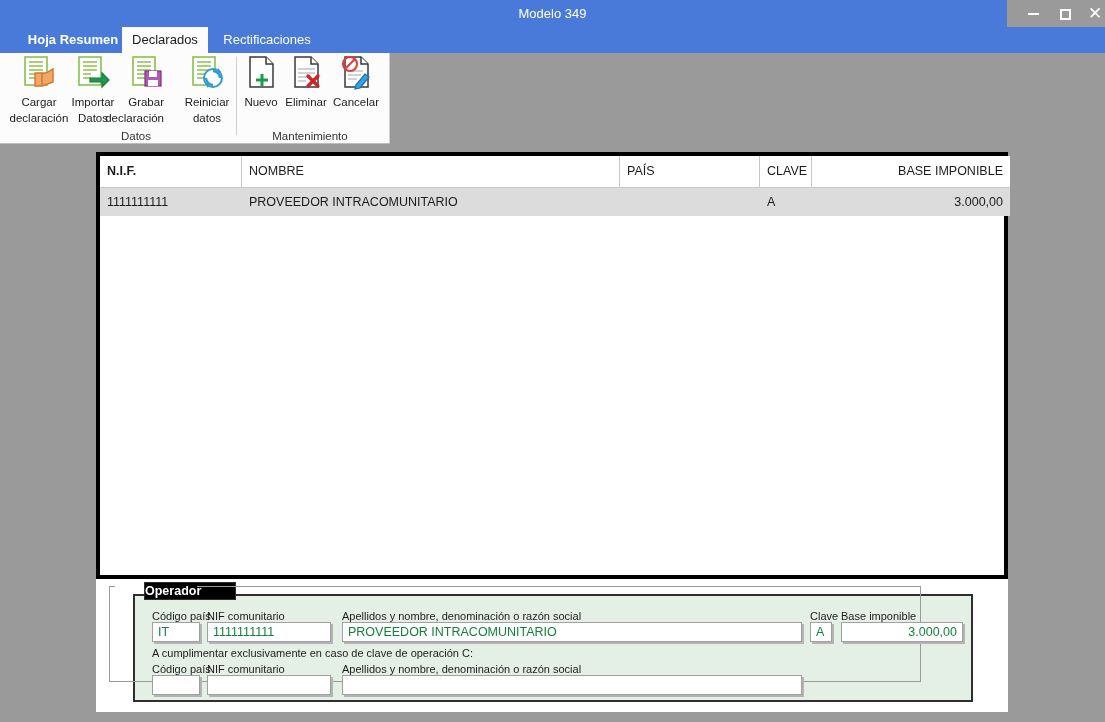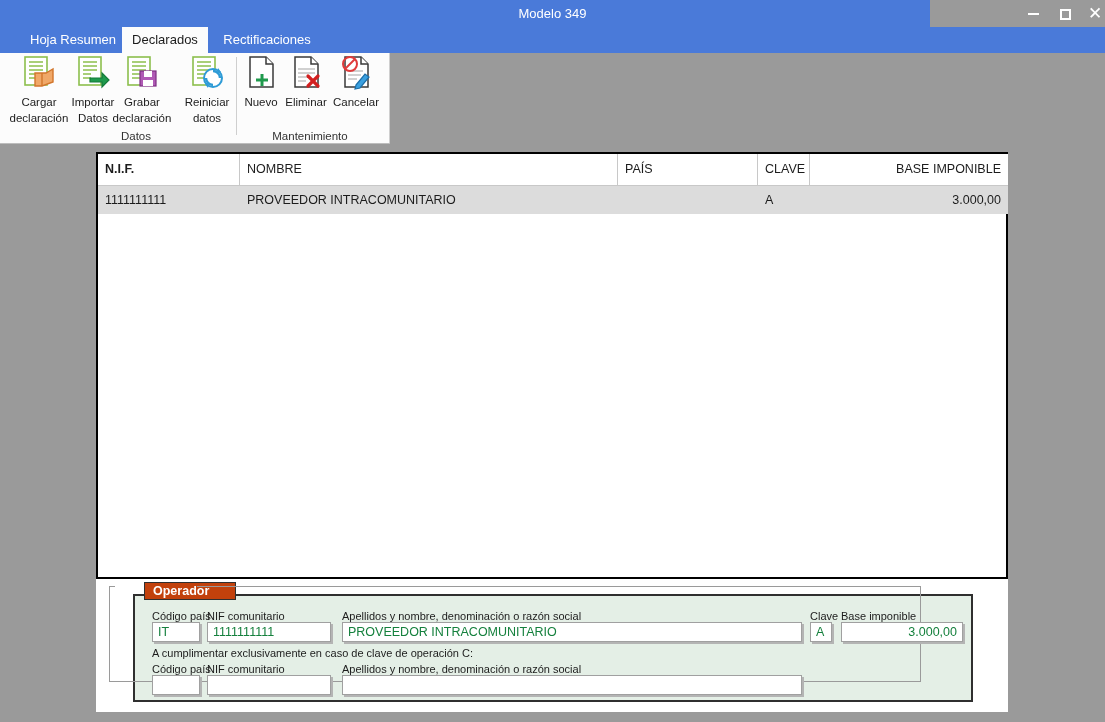--- a/index.html
+++ b/index.html
@@ -6,21 +6,21 @@
   html, body {
     margin: 0; padding: 0;
     width: 1105px; height: 722px;
     overflow: hidden;
     font-family: "Liberation Sans", sans-serif;
     background: #9a9a9a;
   }
 
   
   #titlebar {
-    position: absolute; left: 0; top: 0; width: 930px; height: 27px;
+    position: absolute; left: 0; top: 0; width: 1007px; height: 27px;
     background: #4a7ad9;
   }
   #title-text {
     position: absolute; left: 0; top: 0; width: 1105px; height: 27px;
     line-height: 27px; text-align: center;
     color: #ffffff; font-size: 13px;
   }
   .wbtn {
     position: absolute; top: 0; height: 27px; width: 30px;
     color: #ffffff; text-align: center; line-height: 27px;
@@ -37,21 +37,21 @@
     position: absolute; left: 0; top: 27px; width: 1105px; height: 26px;
     background: #4a7ad9;
   }
   .tab {
     position: absolute; top: 0; height: 26px; line-height: 26px;
     font-size: 13px; color: #ffffff; text-align: center; cursor: default;
   }
   .tab.active {
     background: #fcfcfc; color: #1c1c1c;
   }
-  #tab-hoja  { left: 24px;  width: 98px; }
+  #tab-hoja  { left: 24px;  width: 98px; font-weight: bold; }
   #tab-decl  { left: 122px; width: 86px; }
   #tab-rect  { left: 208px; width: 118px; }
 
   
   #ribbon {
     position: absolute; left: 0; top: 53px; width: 390px; height: 90px;
     background: #fcfcfc;
   }
   #ribbon-sep {
     position: absolute; left: 236px; top: 57px; width: 1px; height: 78px;
@@ -64,21 +64,21 @@
   .rbtn {
     position: absolute; top: 55px; text-align: center; cursor: default;
   }
   .rbtn .ricon { height: 38px; display:block; }
   .rbtn .rlabel {
     display: block; font-size: 11.5px; color: #1c1c1c; line-height: 14px;
     margin-top: 2px;
   }
   #rb-cargar   { left: 8px;   width: 62px; }
   #rb-importar { left: 66px;  width: 54px; }
-  #rb-grabar   { left: 112px; width: 60px; }
+  #rb-grabar   { left: 104px; width: 60px; text-align: right; }
   #rb-reiniciar{ left: 180px; width: 54px; }
   #rb-nuevo    { left: 240px; width: 42px; top: 55px; }
   #rb-eliminar { left: 281px; width: 50px; top: 55px; }
   #rb-cancelar { left: 329px; width: 54px; top: 55px; }
 
   .grplabel {
     position: absolute; top: 130px; font-size: 11.5px; color: #333;
     text-align: center;
   }
   #grp-datos { left: 80px; width: 112px; }
@@ -91,21 +91,21 @@
 
   
   #content {
     position: absolute; left: 96px; top: 152px; width: 912px; height: 560px;
     background: #ffffff;
   }
 
   
   #grid {
     position: absolute; left: 96px; top: 152px; width: 912px; height: 427px;
-    background: #ffffff; border: 2px solid #000000;
+    background: #ffffff; border: 4px solid #000000;
   }
   #grid-header {
     position: absolute; left: 0; top: 0; width: 910px; height: 32px;
     background: #ffffff; border-bottom: 1px solid #c8c8c8;
   }
   .hcell {
     position: absolute; top: 0; height: 31px; line-height: 31px;
     font-size: 12.5px; color: #1c1c1c; padding: 0 7px;
     border-right: 1px solid #c8c8c8; white-space: nowrap; overflow: hidden;
   }
@@ -133,23 +133,23 @@
   #formpanel {
     position: absolute; left: 96px; top: 580px; width: 912px; height: 132px;
     background: #ffffff;
   }
   #groupbox {
     position: absolute; left: 37px; top: 14px; width: 840px; height: 108px;
     background: #e4efe6; border: 2px solid #2f2f2f;
   }
   #grouptab {
     position: absolute; left: 9px; top: -14px; width: 92px; height: 18px;
-    background: #c2410c; border: 1px solid #2f2f2f;
+    background: #000000; border: 1px solid #2f2f2f;
     color: #ffffff; font-weight: bold; font-size: 12.5px;
-    line-height: 17px; padding-left: 8px;
+    line-height: 17px; 
   }
   #innerbox {
     position: absolute; left: 13px; top: 6px; width: 812px; height: 96px;
     border: 1px solid #9a9a9a; border-top: none;
   }
   #innerbox-topleft {
     position: absolute; left: 13px; top: 6px; width: 6px; height: 1px;
     background: #9a9a9a;
   }
   #innerbox-topright {

